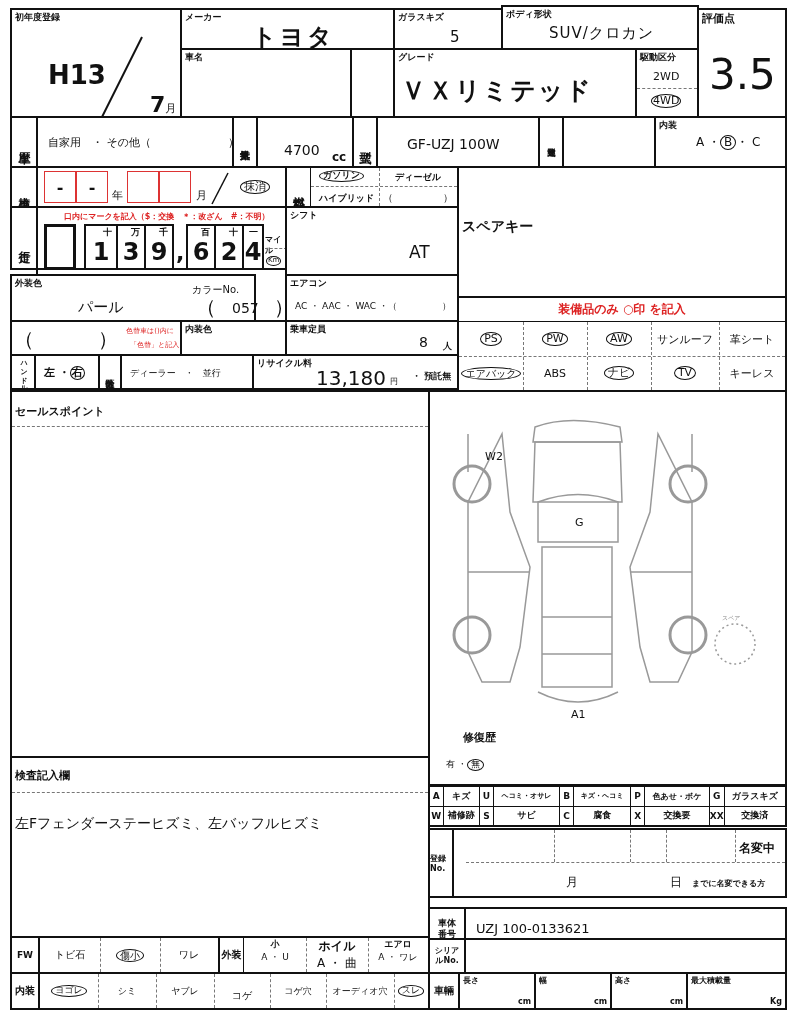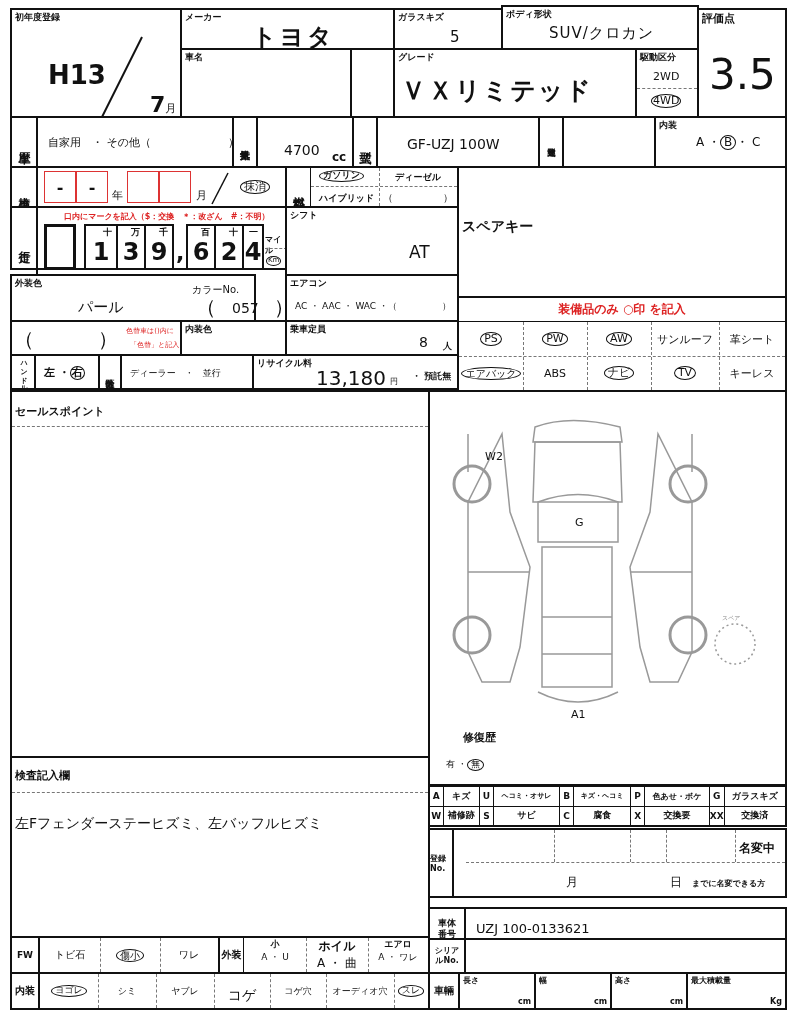--- a/index.html
+++ b/index.html
@@ -376,21 +376,21 @@
 <div class="bx" style="left:10px;top:972px;width:420px;height:38px;">
   <div class="abs c" style="left:0;top:0;width:28px;height:34px;font-size:10px;font-weight:bold;border-right:2px solid #111">内装</div>
   <div class="abs c" style="left:28px;top:0;width:58px;height:34px;font-size:9px">
       <span class="circ">ヨゴレ</span>
     </div>
   <div class="dash-v" style="left:86px;top:0;height:34px"></div>
   <div class="abs c" style="left:86px;top:0;width:58px;height:34px;font-size:9px">シミ</div>
   <div class="dash-v" style="left:144px;top:0;height:34px"></div>
   <div class="abs c" style="left:144px;top:0;width:58px;height:34px;font-size:9px">ヤブレ</div>
   <div class="dash-v" style="left:202px;top:0;height:34px"></div>
-  <div class="abs c" style="left:202px;top:0;width:56px;height:44px;font-size:14px">コゲ</div>
+  <div class="abs c" style="left:202px;top:0;width:56px;height:44px;font-size:10px">コゲ</div>
   <div class="dash-v" style="left:258px;top:0;height:34px"></div>
   <div class="abs c" style="left:258px;top:0;width:56px;height:34px;font-size:9px">コゲ穴</div>
   <div class="dash-v" style="left:314px;top:0;height:34px"></div>
   <div class="abs c" style="left:314px;top:0;width:68px;height:34px;font-size:9px">オーディオ穴</div>
   <div class="dash-v" style="left:382px;top:0;height:34px"></div>
   <div class="abs c" style="left:382px;top:0;width:34px;height:34px;font-size:9px">
       <span class="circ">スレ</span>
     </div>
 </div>
 

